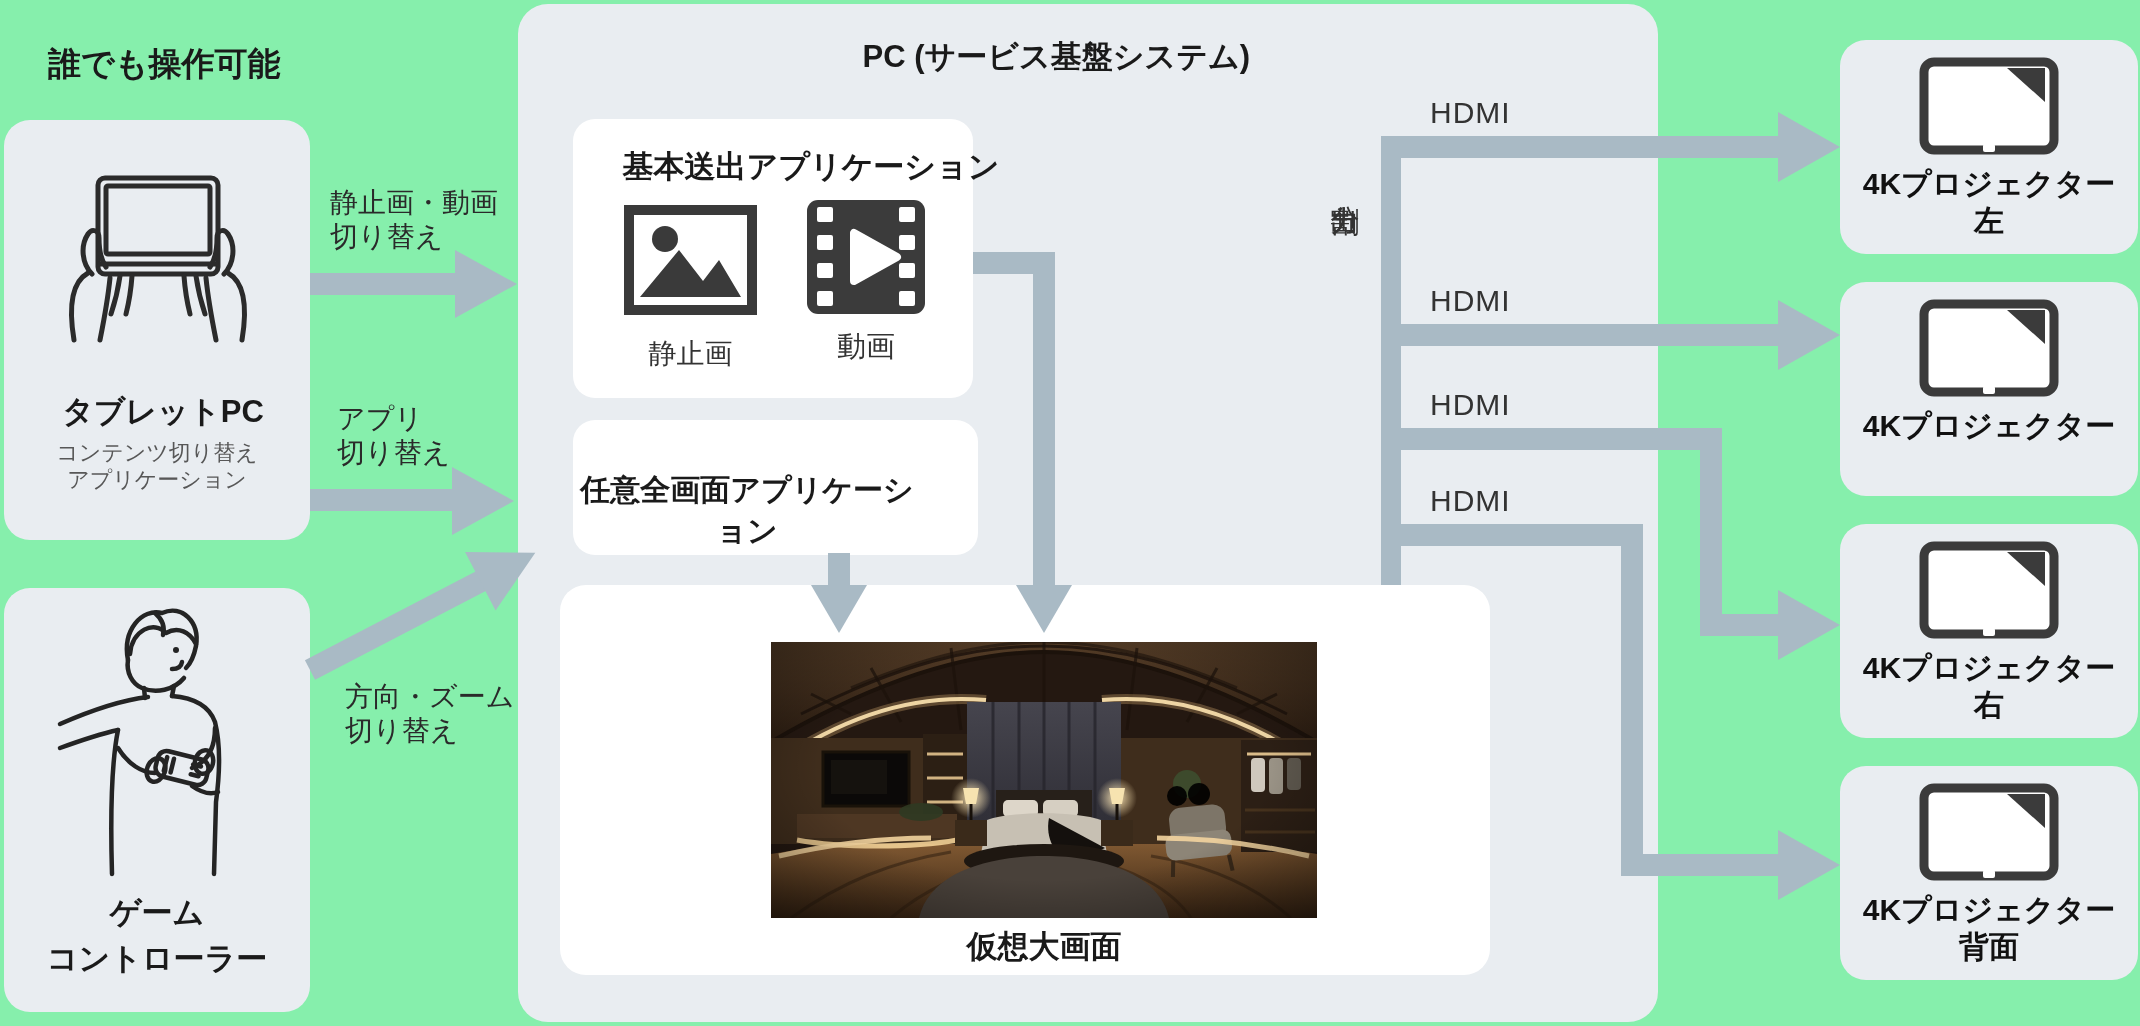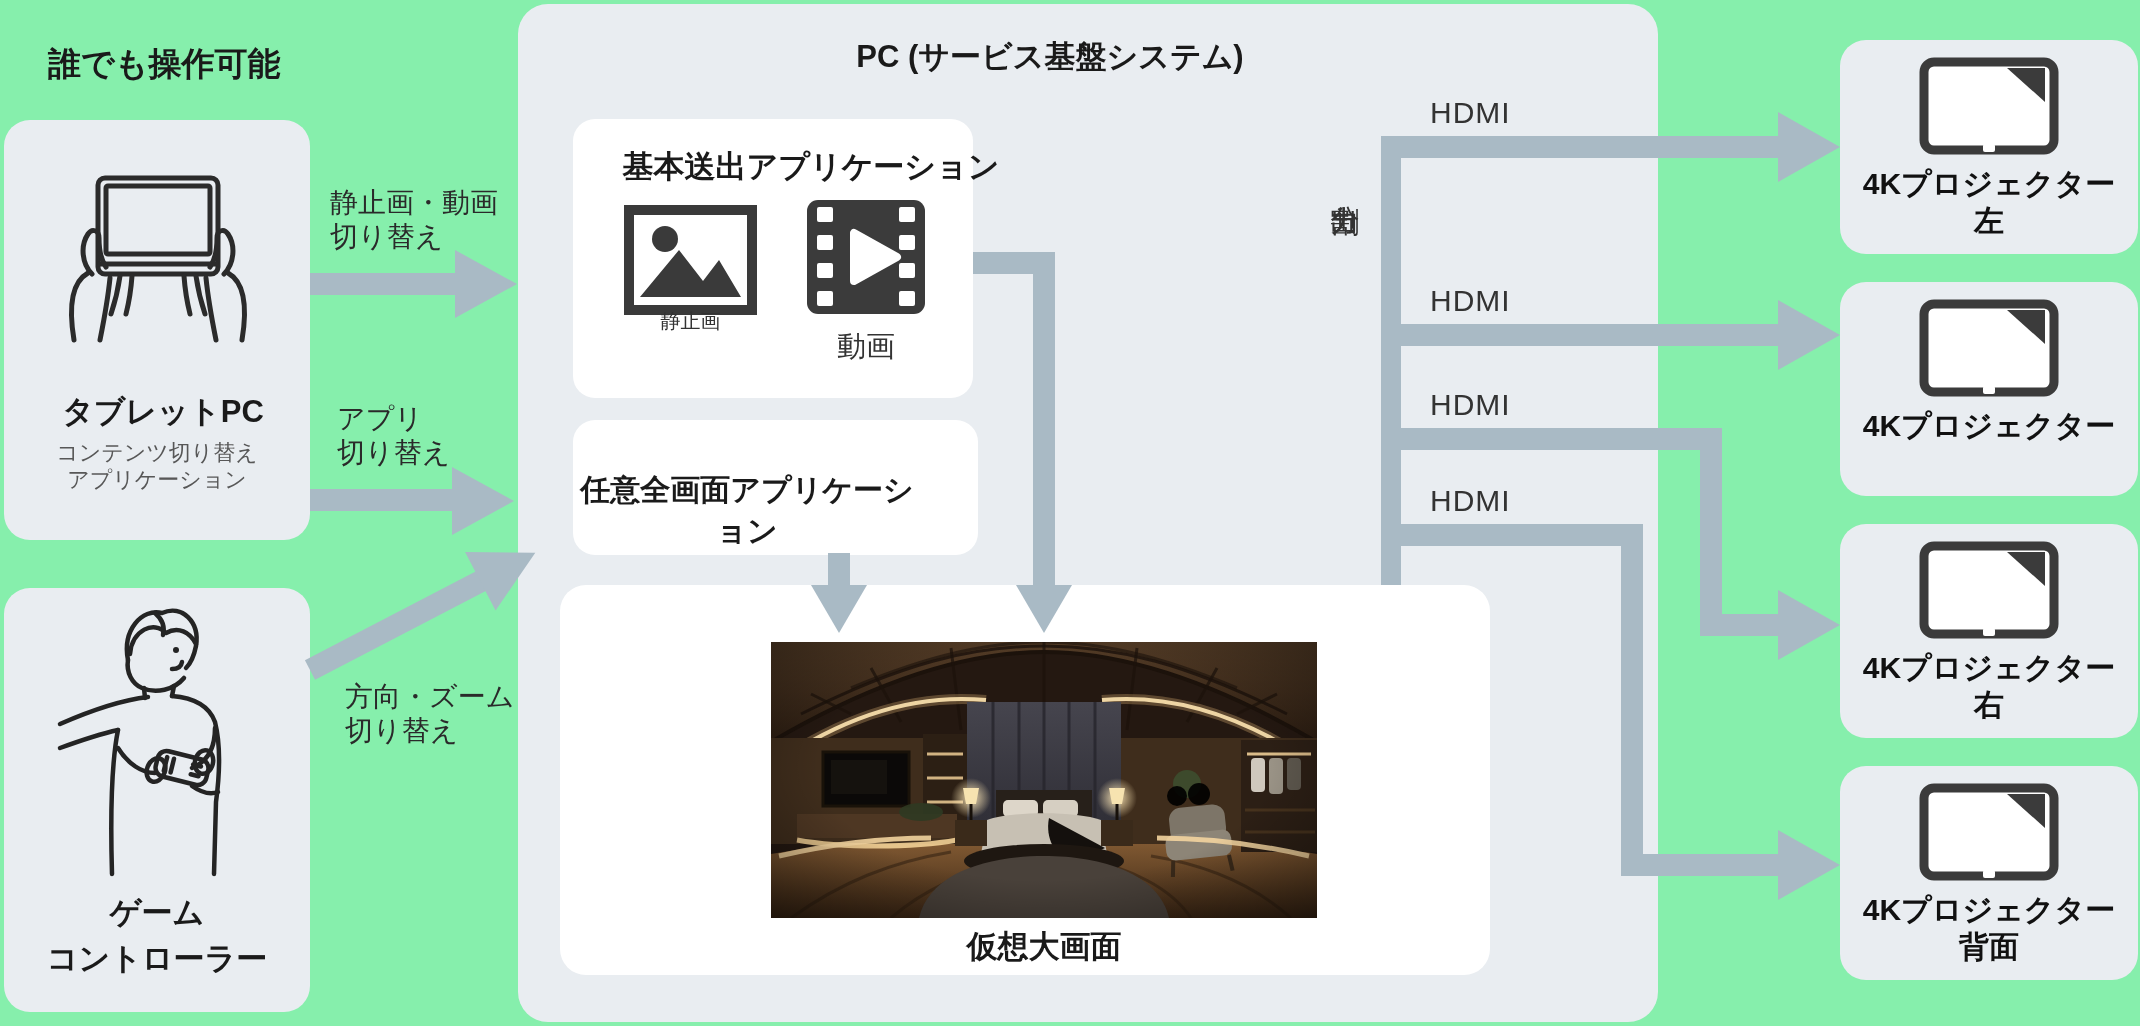--- a/index.html
+++ b/index.html
@@ -25,21 +25,21 @@
 <body>
 
 <div id="canvas">
 
   <div class="abs b" style="left:48px;top:42px;font-size:33px;">誰でも操作可能</div>
 
   <div class="gbox" style="left:4px;top:120px;width:306px;height:420px;"></div>
   <div class="gbox" style="left:4px;top:588px;width:306px;height:424px;"></div>
 
   <div class="gbox" style="left:518px;top:4px;width:1140px;height:1018px;border-radius:30px;"></div>
-  <div class="abs ctr b" style="left:850px;top:36px;width:400px;font-size:31px;">PC (サービス基盤システム)</div>
+  <div class="abs ctr b" style="left:850px;top:36px;width:400px;font-size:31px;text-align:right;">PC (サービス基盤システム)</div>
 
   <div class="gbox" style="left:1840px;top:40px;width:298px;height:214px;"></div>
   <div class="gbox" style="left:1840px;top:282px;width:298px;height:214px;"></div>
   <div class="gbox" style="left:1840px;top:524px;width:298px;height:214px;"></div>
   <div class="gbox" style="left:1840px;top:766px;width:298px;height:214px;"></div>
 
   <div class="wbox" style="left:573px;top:119px;width:400px;height:279px;"></div>
   <div class="wbox" style="left:573px;top:420px;width:405px;height:135px;"></div>
   <div class="wbox" style="left:560px;top:585px;width:930px;height:390px;border-radius:26px;"></div>
 
@@ -136,21 +136,21 @@
         <rect x="10" y="63" width="16" height="15" rx="2"></rect>
           <rect x="10" y="91" width="16" height="15" rx="2"></rect>
         <rect x="92" y="7" width="16" height="15" rx="2"></rect>
           <rect x="92" y="35" width="16" height="15" rx="2"></rect>
         <rect x="92" y="63" width="16" height="15" rx="2"></rect>
           <rect x="92" y="91" width="16" height="15" rx="2"></rect>
         <polygon points="47,33 47,81 90,57" stroke="#ffffff" stroke-width="8" stroke-linejoin="round"></polygon>
       </g>
     </svg>
   </div>
-  <div class="abs ctr" style="left:623px;top:308px;width:135px;font-size:20px;color:#333;">静止画</div>
+  <div class="abs ctr" style="left:623px;top:335px;width:135px;font-size:28px;color:#333;">静止画</div>
   <div class="abs ctr" style="left:807px;top:327px;width:118px;font-size:29px;color:#333;">動画</div>
 
   <div class="abs ctr b" style="left:573px;top:470px;width:348px;font-size:30px;">任意全画面アプリケーション</div>
 
   <div class="abs" style="left:771px;top:642px;">
     <svg width="546" height="276" viewBox="0 0 546 276">
       <defs>
         <linearGradient id="gWood" x1="0" y1="0" x2="0" y2="1">
           <stop offset="0" stop-color="#553d27"></stop>
             <stop offset="1" stop-color="#2a1c11"></stop>

